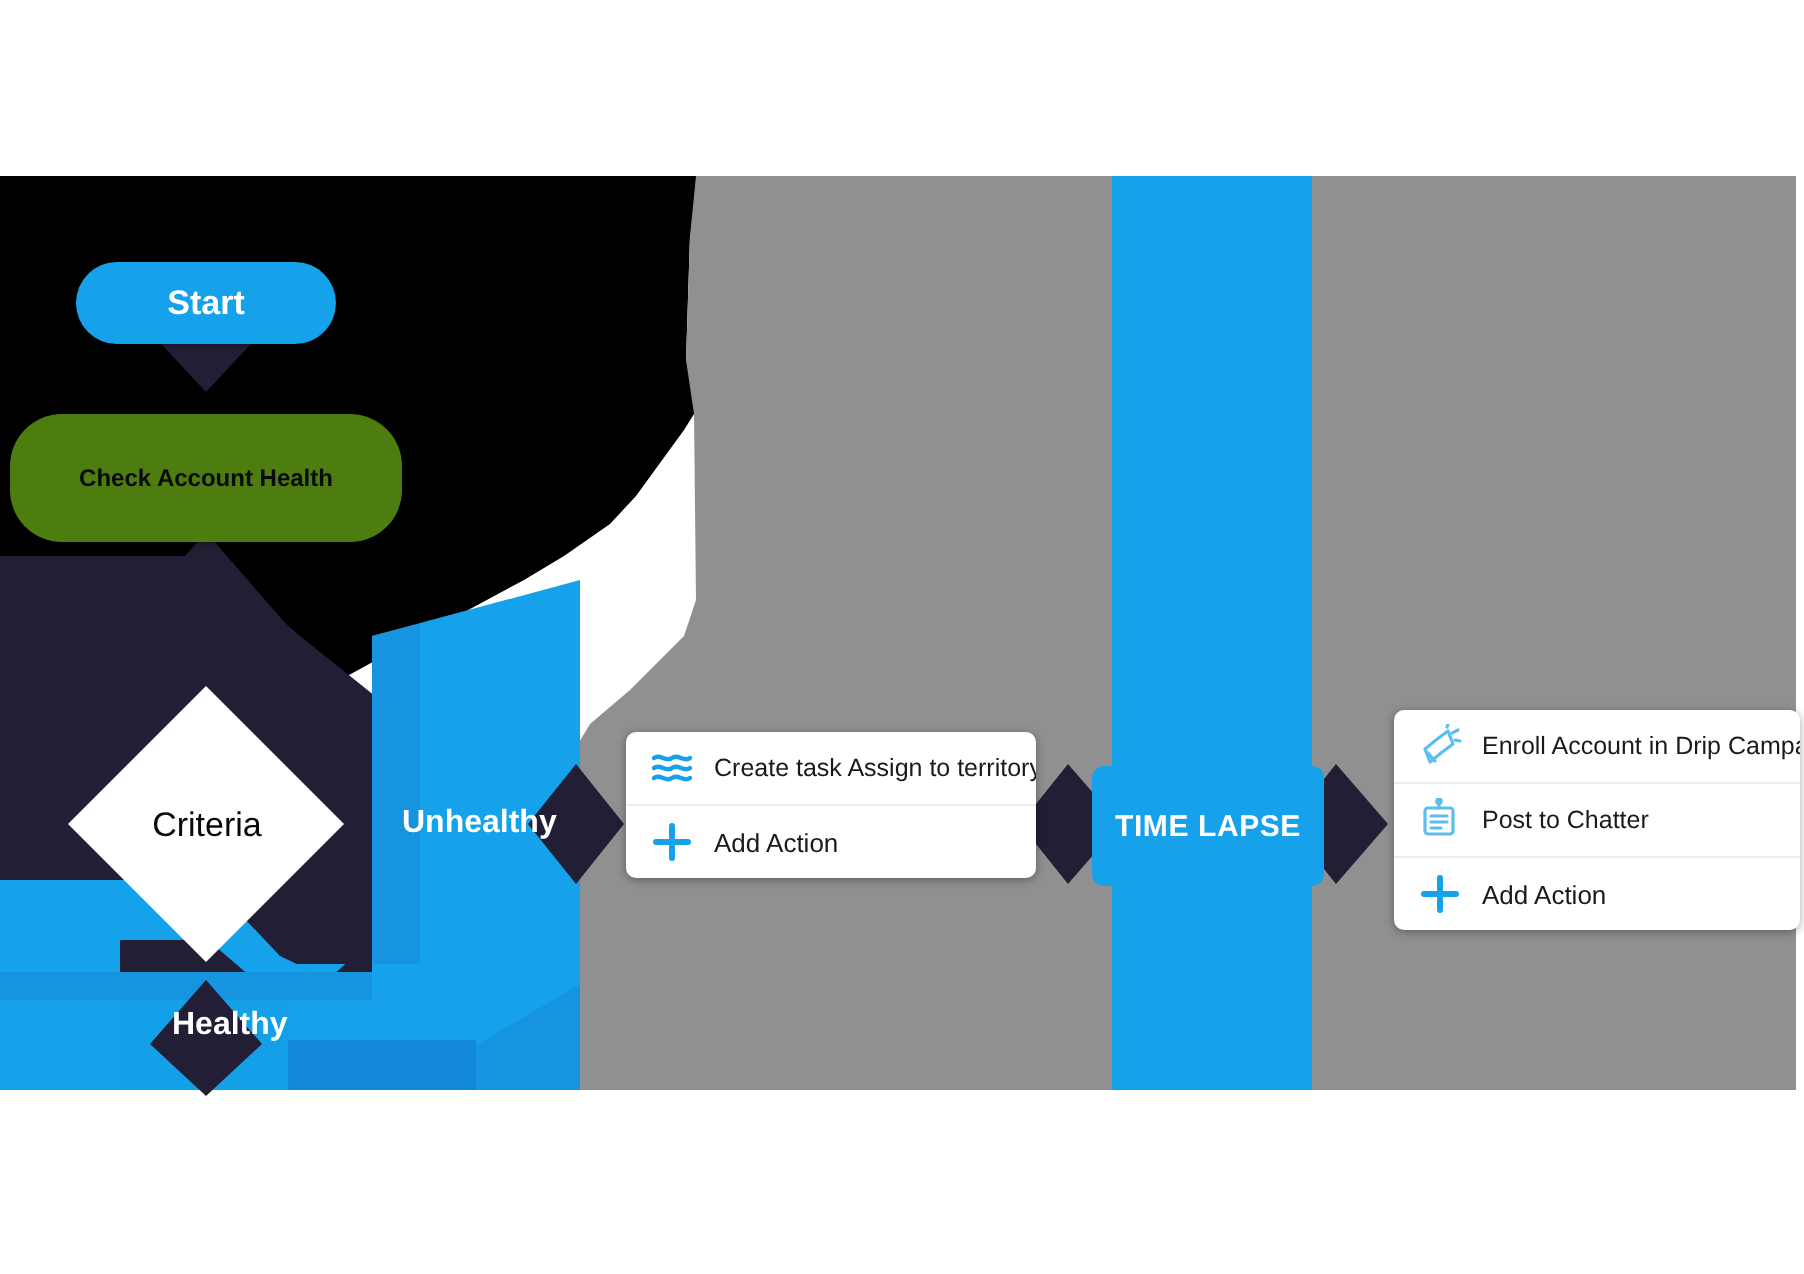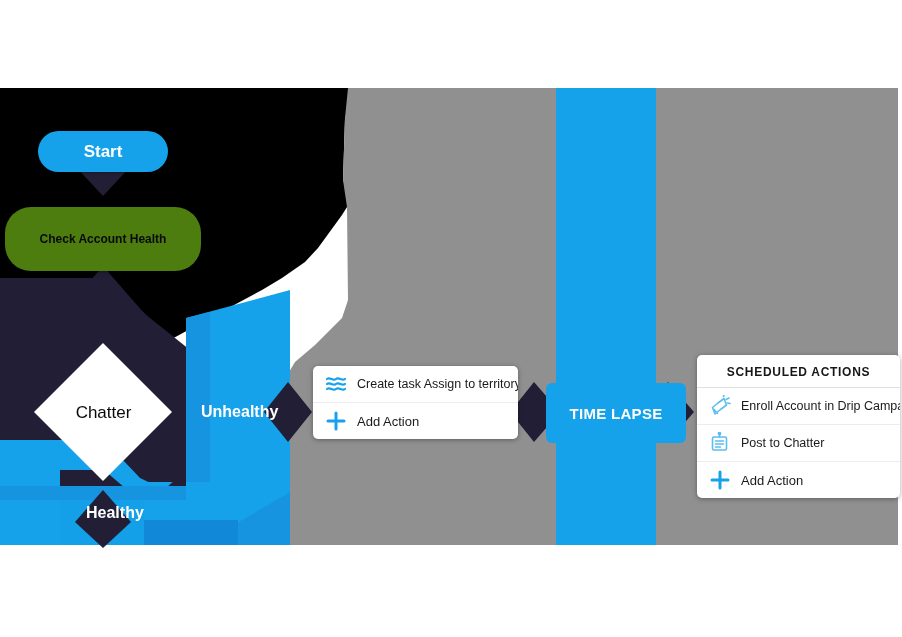--- a/index.html
+++ b/index.html
@@ -26,21 +26,21 @@
               box-shadow:0 1px 4px rgba(0,0,0,.3);}
   .criteria-label{position:absolute;left:36px;top:345px;width:135px;height:135px;
                   display:flex;align-items:center;justify-content:center;
                   font-size:17px;color:#0a0a0a;}
 
   .branch-label{position:absolute;color:#ffffff;font-size:16px;font-weight:bold;
                 white-space:nowrap;}
   .lbl-unhealthy{left:201px;top:403px;text-align:center;}
   .lbl-healthy{left:86px;top:504px;}
 
-  .timelapse-node{left:546px;top:383px;width:140px;height:60px;background:#15a2ea;
+  .timelapse-node{left:546px;top:383px;width:116px;height:60px;background:#15a2ea;
                   color:#ffffff;font-size:15px;font-weight:bold;letter-spacing:.3px;
                   border-radius:6px;}
 
   
   .card{position:absolute;background:#ffffff;border-radius:5px;
         box-shadow:0 1px 5px rgba(0,0,0,.35);overflow:hidden;}
   .card-title{text-align:center;font-size:12px;font-weight:bold;color:#171717;
               letter-spacing:.7px;padding:10px 6px 8px;border-bottom:1px solid #e0e0e0;}
   .card-row{display:flex;align-items:center;gap:10px;padding:7px 12px;}
   .card-row + .card-row{border-top:1px solid #ececec;}
@@ -117,21 +117,21 @@
 
   <div class="node pill start-node">
     <span>Start</span>
   </div>
 
   <div class="node pill check-node">
     <span>Check Account Health</span>
   </div>
 
   <div class="criteria-label">
-    <span>Chatter</span>
+    <span>Criteria</span>
   </div>
 
   <span class="branch-label lbl-unhealthy">Unhealthy</span>
   <span class="branch-label lbl-healthy">Healthy</span>
 
   <div class="node timelapse-node">
     <span>TIME LAPSE</span>
   </div>
 
   <div class="card card-immediate">
@@ -153,21 +153,20 @@
       <span class="ic">
         <svg width="20" height="20" viewBox="0 0 20 20" xmlns="http://www.w3.org/2000/svg">
           <path d="M10,2 L10,18 M2,10 L18,10" stroke="#15a2ea" stroke-width="3" stroke-linecap="round"></path>
         </svg>
       </span>
       <span class="txt">Add Action</span>
     </div>
   </div>
 
   <div class="card card-scheduled">
-    <div class="card-title">SCHEDULED ACTIONS</div>
 
     <div class="card-row">
       <span class="ic">
         <svg width="22" height="22" viewBox="0 0 22 22" xmlns="http://www.w3.org/2000/svg">
           <g fill="none" stroke="#5bbdf0" stroke-width="1.6" stroke-linejoin="round" stroke-linecap="round">
             <path d="M3.5,12.5 L9,8 L15,3.5 L17.5,10 L11.5,14.5 L6,19 Z"></path>
             <path d="M5,14.5 L8.5,18.5"></path>
             <path d="M17,4.5 L20,3"></path>
             <path d="M18.5,8 L21,8.5"></path>
             <path d="M14.5,1.5 L15,0"></path>

